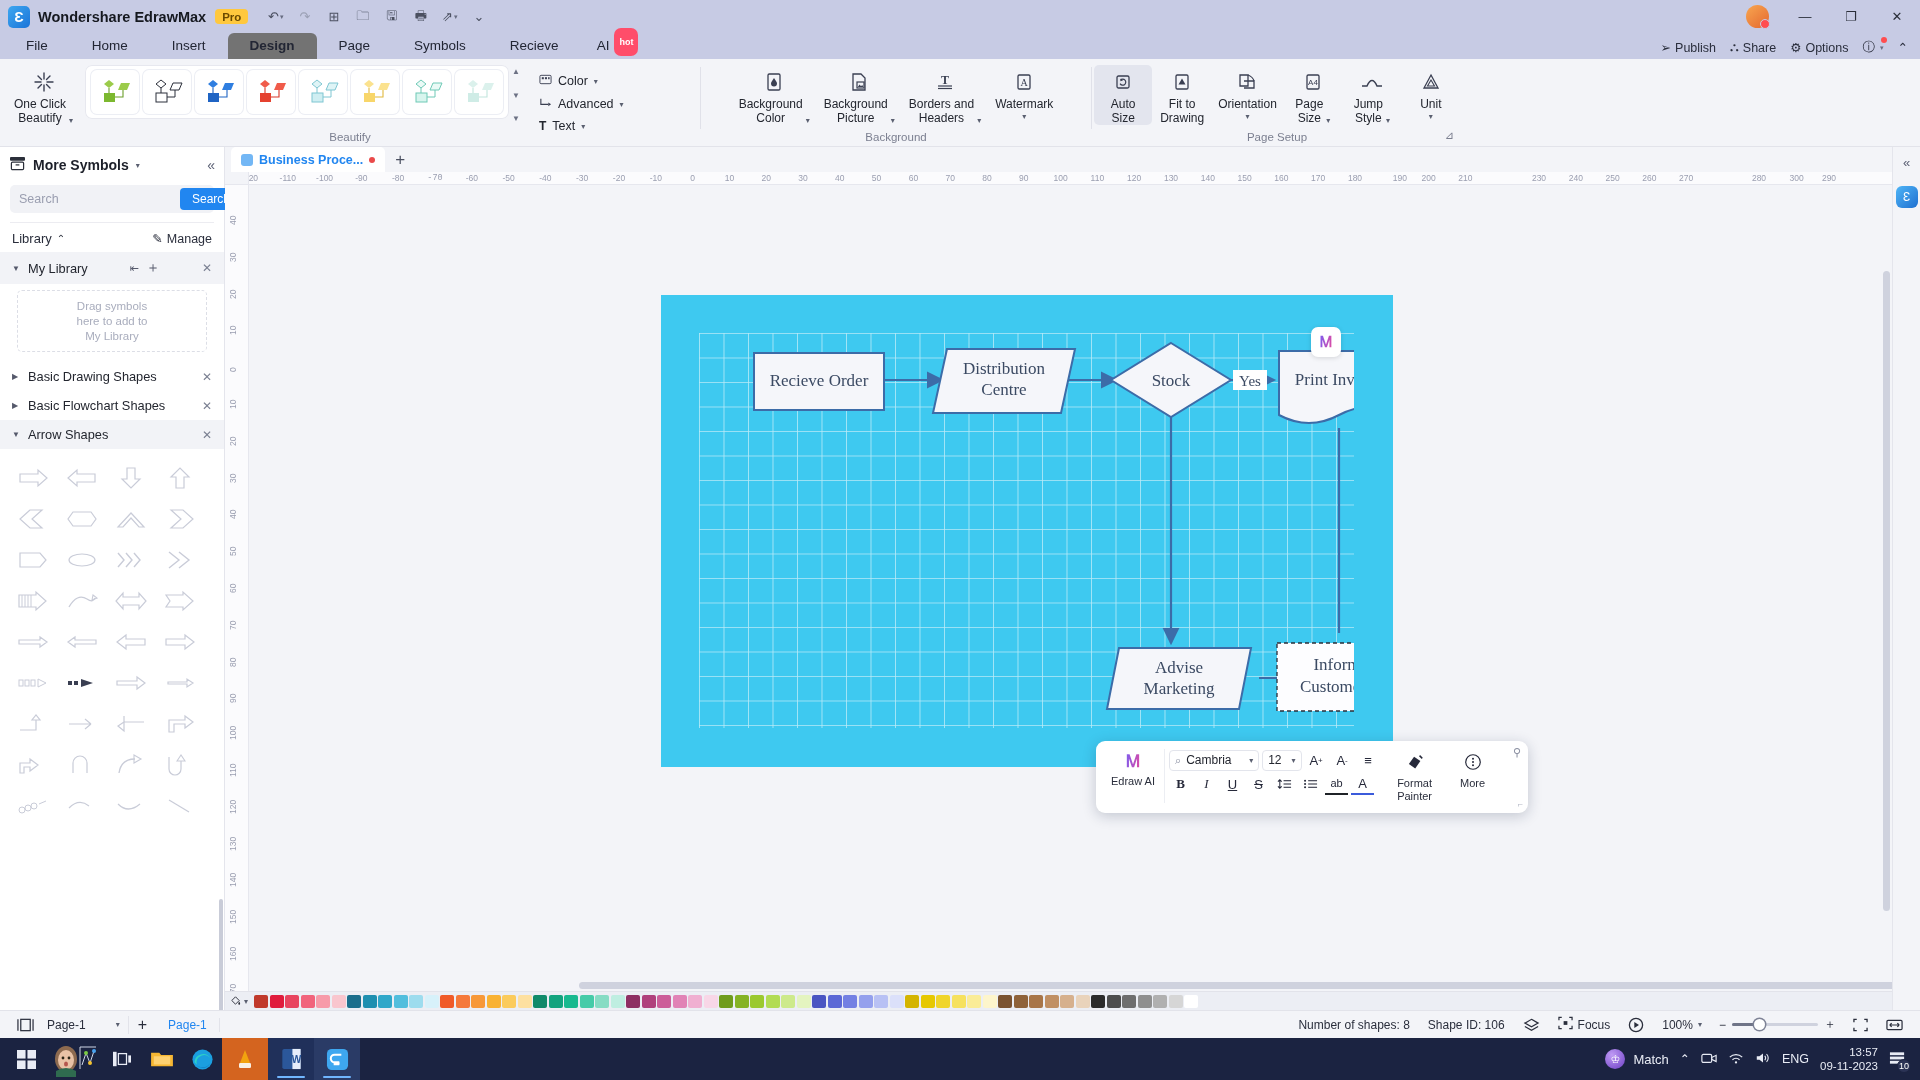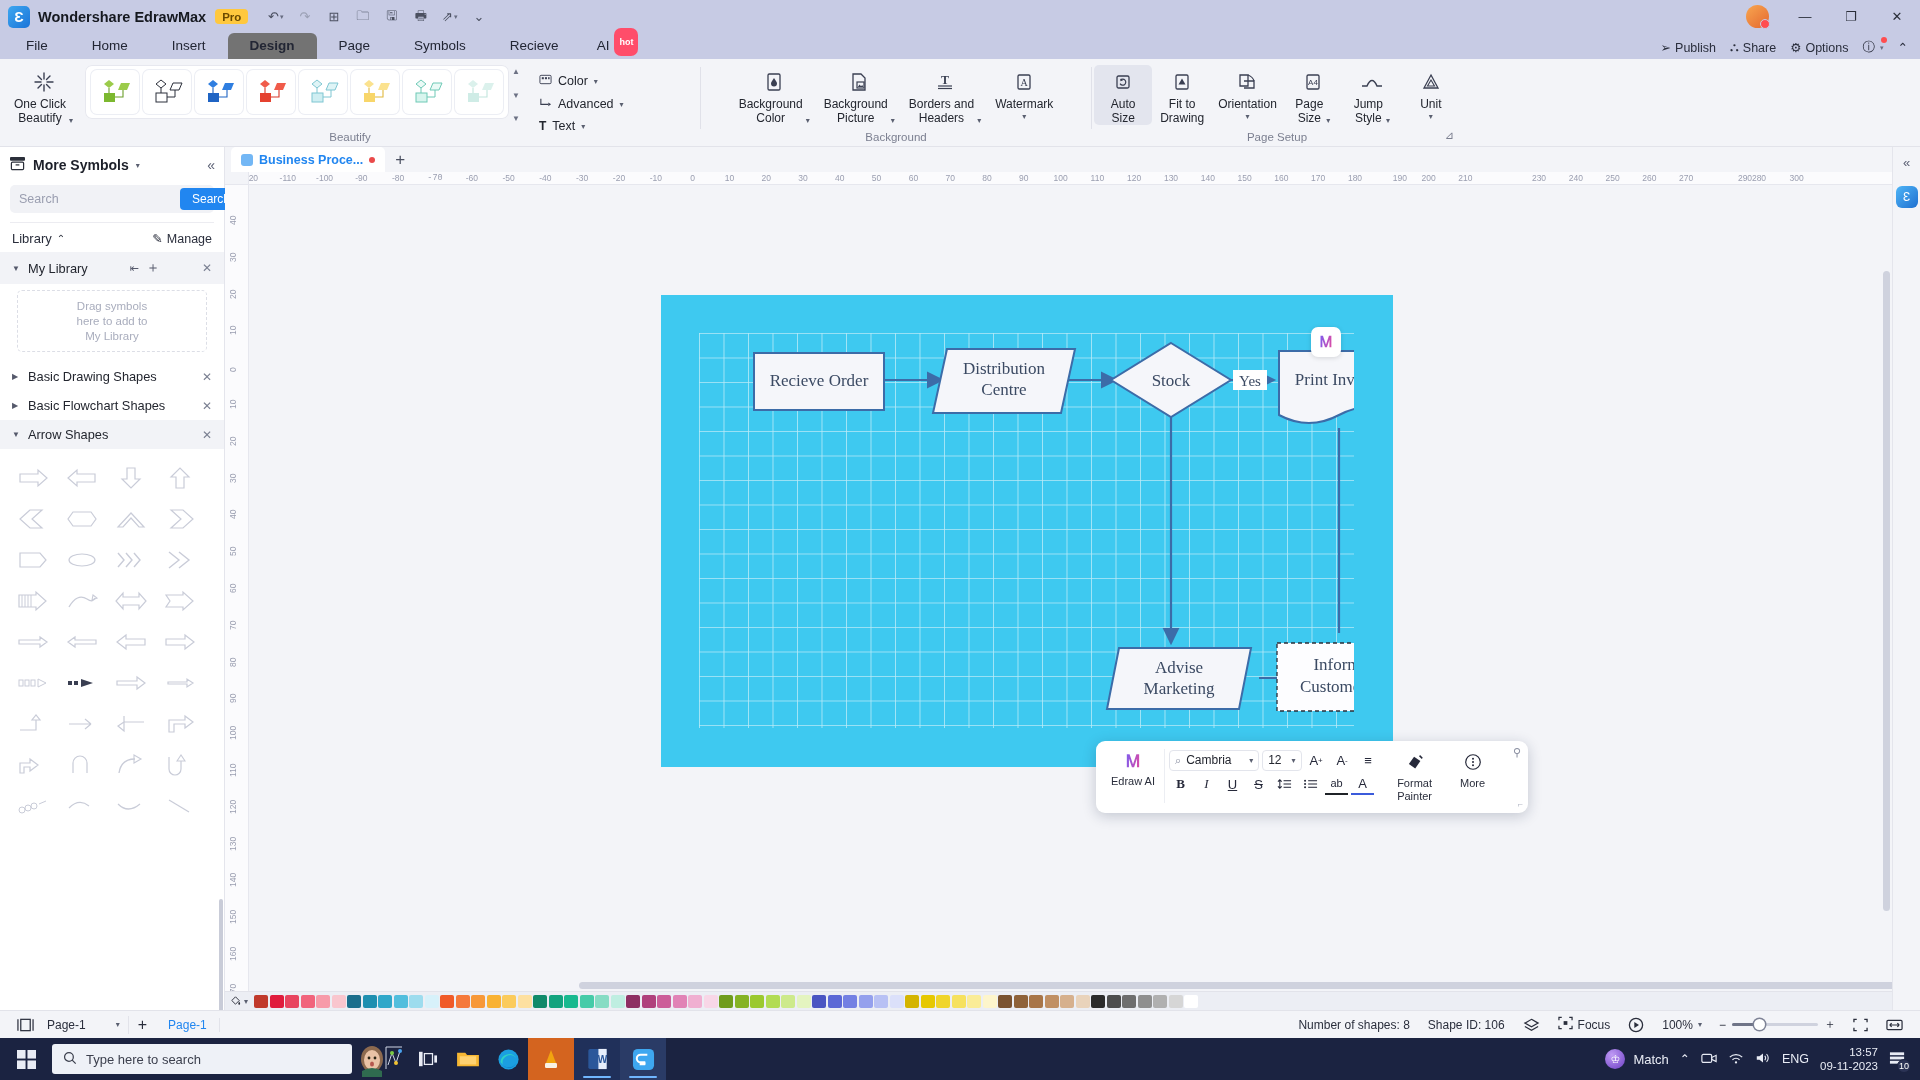--- a/index.html
+++ b/index.html
@@ -855,21 +855,21 @@
             <div class="rtick" style="left: 1142.8px; margin-left: 8px;">190</div>
             <div class="rtick" style="left: 1179.6px;">200</div>
             <div class="rtick" style="left: 1216.4px;">210</div>
             <div class="rtick" style="left: 1293px; margin-top: 36px;">220</div>
             <div class="rtick" style="left: 1290px;">230</div>
             <div class="rtick" style="left: 1326.8px;">240</div>
             <div class="rtick" style="left: 1363.6px;">250</div>
             <div class="rtick" style="left: 1400.4px;">260</div>
             <div class="rtick" style="left: 1437.2px;">270</div>
             <div class="rtick" style="left: 1510px;">280</div>
-            <div class="rtick" style="left: 1496px;">290</div>
+            <div class="rtick" style="left: 1580px;">290</div>
             <div class="rtick" style="left: 1547.6px;">300</div>
             <div class="rtick" style="left: 1657px;">31</div>
           </div>
       </div>
 
       <div class="canvas-body">
         <div class="ruler-v" id="rv">
             <div class="vtick" style="top: 40px;">40</div>
             <div class="vtick" style="top: 76.8px;">30</div>
             <div class="vtick" style="top: 113.6px;">20</div>
@@ -1185,29 +1185,20 @@
 
   <div class="taskbar">
     <div class="tb-icon">
       <svg width="19" height="19" vi="" viewBox="0 0 20 20">
           <rect x="0" y="0" width="9" height="9" fill="#e9ecf5"></rect>
           <rect x="11" y="0" width="9" height="9" fill="#e9ecf5"></rect>
           <rect x="0" y="11" width="9" height="9" fill="#e9ecf5"></rect>
           <rect x="11" y="11" width="9" height="9" fill="#e9ecf5"></rect>
         </svg>
     </div>
-    <div class="tb-search">
-      <span>
-        <svg width="14" height="14" viewBox="0 0 16 16">
-            <circle cx="6.8" cy="6.8" r="5" fill="none" stroke="#3b3f4d" stroke-width="1.4"></circle>
-            <line x1="10.5" y1="10.5" x2="14.5" y2="14.5" stroke="#3b3f4d" stroke-width="1.4"></line>
-          </svg>
-      </span>
-      <span>Type here to search</span>
-    </div>
     <div class="tb-icon" style="width:56px">
       <svg width="50" height="36" viewBox="0 0 50 36">
         <ellipse cx="17" cy="18" rx="11" ry="13" fill="#8d6a4f"></ellipse>
         <ellipse cx="17" cy="19" rx="8" ry="10" fill="#e9c2a6"></ellipse>
         <circle cx="14" cy="17" r="1.4" fill="#2b2416"></circle>
           <circle cx="20" cy="17" r="1.4" fill="#2b2416"></circle>
         <ellipse cx="17" cy="23" rx="2" ry="2.6" fill="#b5574e"></ellipse>
         <path d="M7 30 q10 -6 20 0 v6 H7 Z" fill="#2f6b4f"></path>
         <g stroke="#cfd6e6" stroke-width="1" fill="none">
             <path d="M31 28 L31 6 L47 6"></path>

